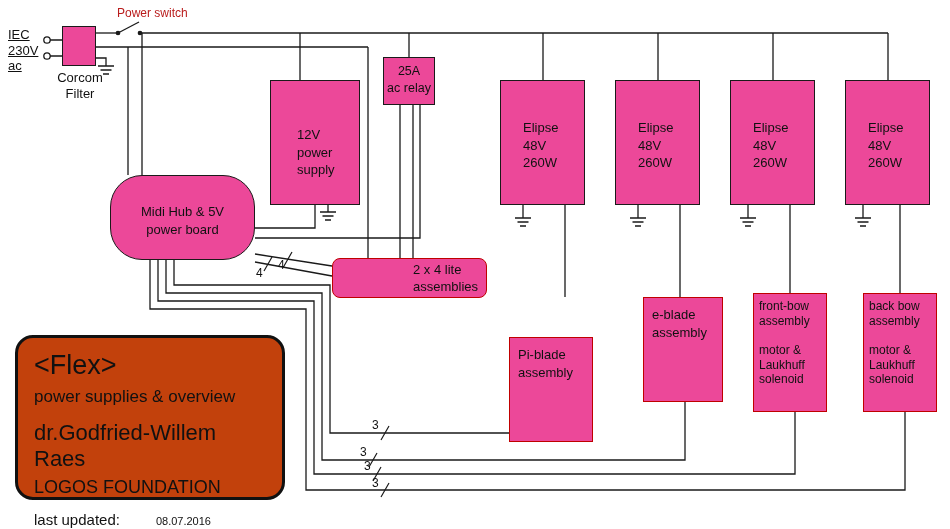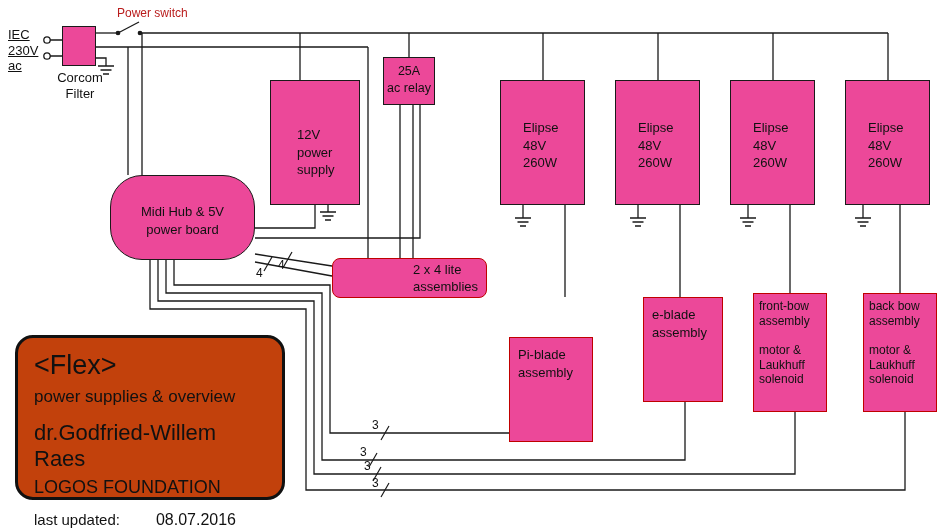--- a/index.html
+++ b/index.html
@@ -18,21 +18,21 @@
   .blade { padding:8px 8px; }
   .bow { padding:5px 5px; font-size:12px; line-height:1.22; }
   .litebox-lbl { position:absolute; left:80px; top:3px; font-size:13px; line-height:1.3; white-space:pre-line; }
   .flexblock { position:absolute; left:15px; top:335px; width:270px; height:165px; border:3px solid #111; border-radius:18px; background:#c2410c; padding:12px 16px; }
   .flex-title { font-size:27px; margin-bottom:6px; }
   .flex-sub { font-size:17px; margin-bottom:13px; }
   .flex-author { font-size:22px; margin-bottom:5px;margin-top:13px; }
   .flex-org { font-size:18px; margin-bottom:13px; }
   .flex-upd { display:flex; align-items:baseline; gap:36px; }
   .flex-upd-label { font-size:15px; }
-  .flex-upd-date { font-size:16px; }
+  .flex-upd-date { font-size:11px; }
 </style>
 </head>
 <body>
 
 <div class="canvas">
 
   <svg class="wires" viewBox="0 0 950 529" fill="none" stroke="#1a1a1a" stroke-width="1.3">
 
     <g>
       <circle cx="47" cy="40" r="3.2"></circle>

